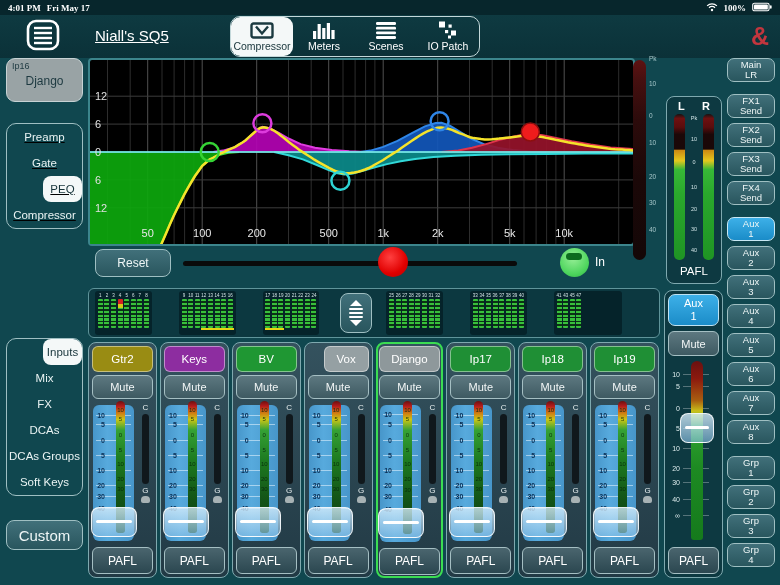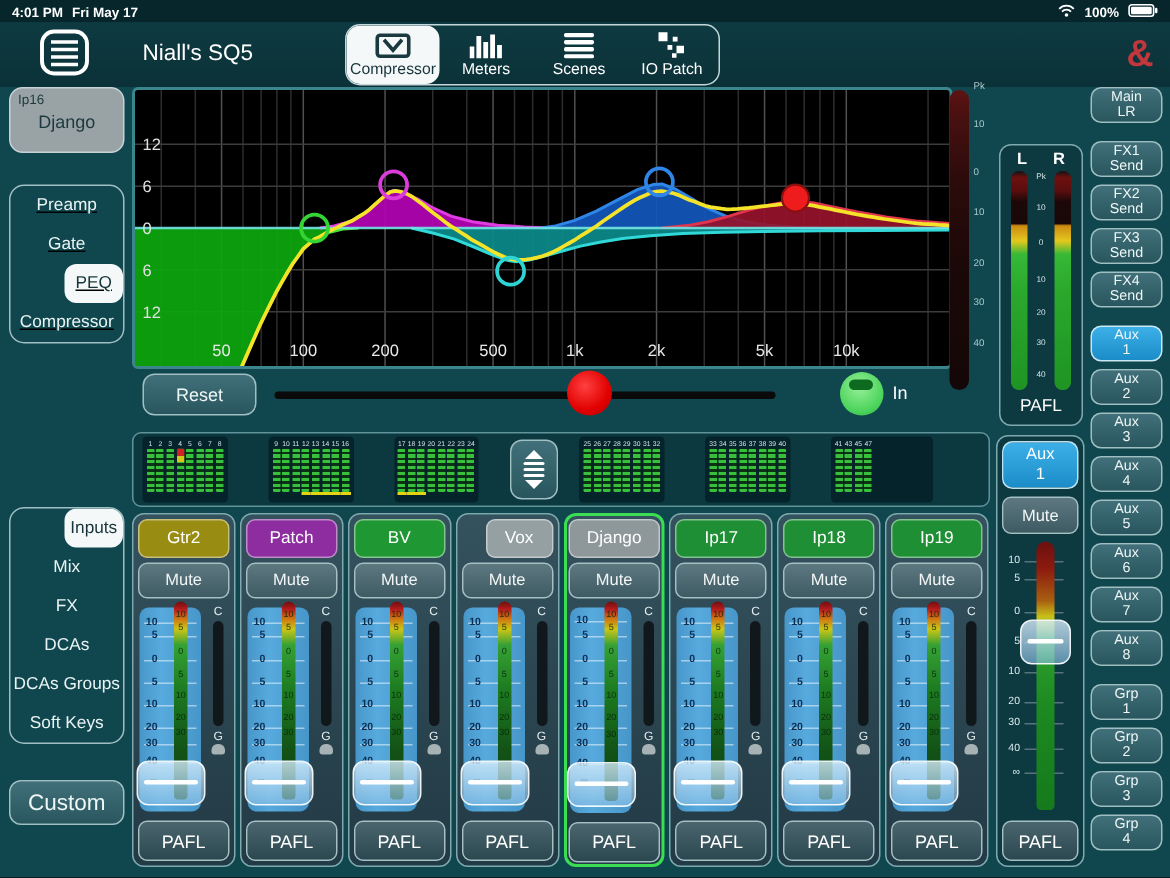--- a/index.html
+++ b/index.html
@@ -2,25 +2,25 @@
 <html><head>
 <meta charset="utf-8">
 <style>
   html,body{margin:0;padding:0;background:#000;}
   #app{position:relative;width:780px;height:585px;background:#10474f;overflow:hidden;
        font-family:"Liberation Sans",sans-serif;-webkit-user-select:none;user-select:none;}
   
   .statusbar{position:absolute;left:0;top:0;width:780px;height:15px;background:#07262c;
              display:flex;align-items:center;justify-content:space-between;padding:0 8px;box-sizing:border-box;}
   .statusbar span{color:#fff;font-size:9px;font-weight:bold;}
-  .sb-left,.sb-right{display:flex;align-items:center;gap:6px;}
+  .sb-left,.sb-right{display:flex;align-items:center;gap:6px;font-family:Liberation Serif, serif;}
   
   .toolbar{position:absolute;left:0;top:15px;width:780px;height:43px;background:linear-gradient(#0e3a41,#0b3138);}
   .burger{position:absolute;left:26px;top:19px;width:34px;height:32px;cursor:pointer;}
-  .apptitle{position:absolute;left:95px;top:27px;color:#fff;font-size:15px;}
+  .apptitle{position:absolute;left:95px;top:27px;color:#fff;font-size:15px;text-decoration:underline;}
   .tabs{position:absolute;left:230px;top:16px;height:41px;display:flex;border:1.5px solid #c3d8da;
         border-radius:10px;overflow:hidden;box-sizing:border-box;}
   .tab{width:62px;display:flex;flex-direction:column;align-items:center;justify-content:center;gap:1px;
        color:#fff;font-size:10.5px;cursor:pointer;}
   .tab.selected{background:#f4f8f8;color:#17343a;border-radius:9px;}
   .tab .ticon{height:17px;display:flex;align-items:flex-end;}
   .ahlogo{position:absolute;right:11px;top:22px;color:#c2363e;font-size:25px;font-weight:bold;}
   
   .tealbtn{background:linear-gradient(#41707a,#29565e);border:1px solid #9fbfc2;border-radius:8px;
            color:#eef6f6;display:flex;align-items:center;justify-content:center;box-sizing:border-box;cursor:pointer;}
@@ -563,21 +563,21 @@
           <div class="sidecol">
             <span class="clab">C</span>
             <div class="panbar"></div>
             <span class="glab">G</span>
             <div class="gled"></div>
           </div>
         </div>
         <div class="spafl">PAFL</div>
       </div>
       <div class="strip">
-        <div class="sname" style="background: rgb(141, 45, 160);">Patch</div>
+        <div class="sname" style="background: rgb(141, 45, 160);">Keys</div>
         <div class="smute">Mute</div>
         <div class="sfader">
           <div class="strack">
             <div class="tickline" style="top: 7%;"></div>
             <div class="ticklab" style="top: 7%;">10</div>
             <div class="tickline" style="top: 14%;"></div>
             <div class="ticklab" style="top: 14%;">5</div>
             <div class="tickline" style="top: 26%;"></div>
             <div class="ticklab" style="top: 26%;">0</div>
             <div class="tickline" style="top: 37%;"></div>

